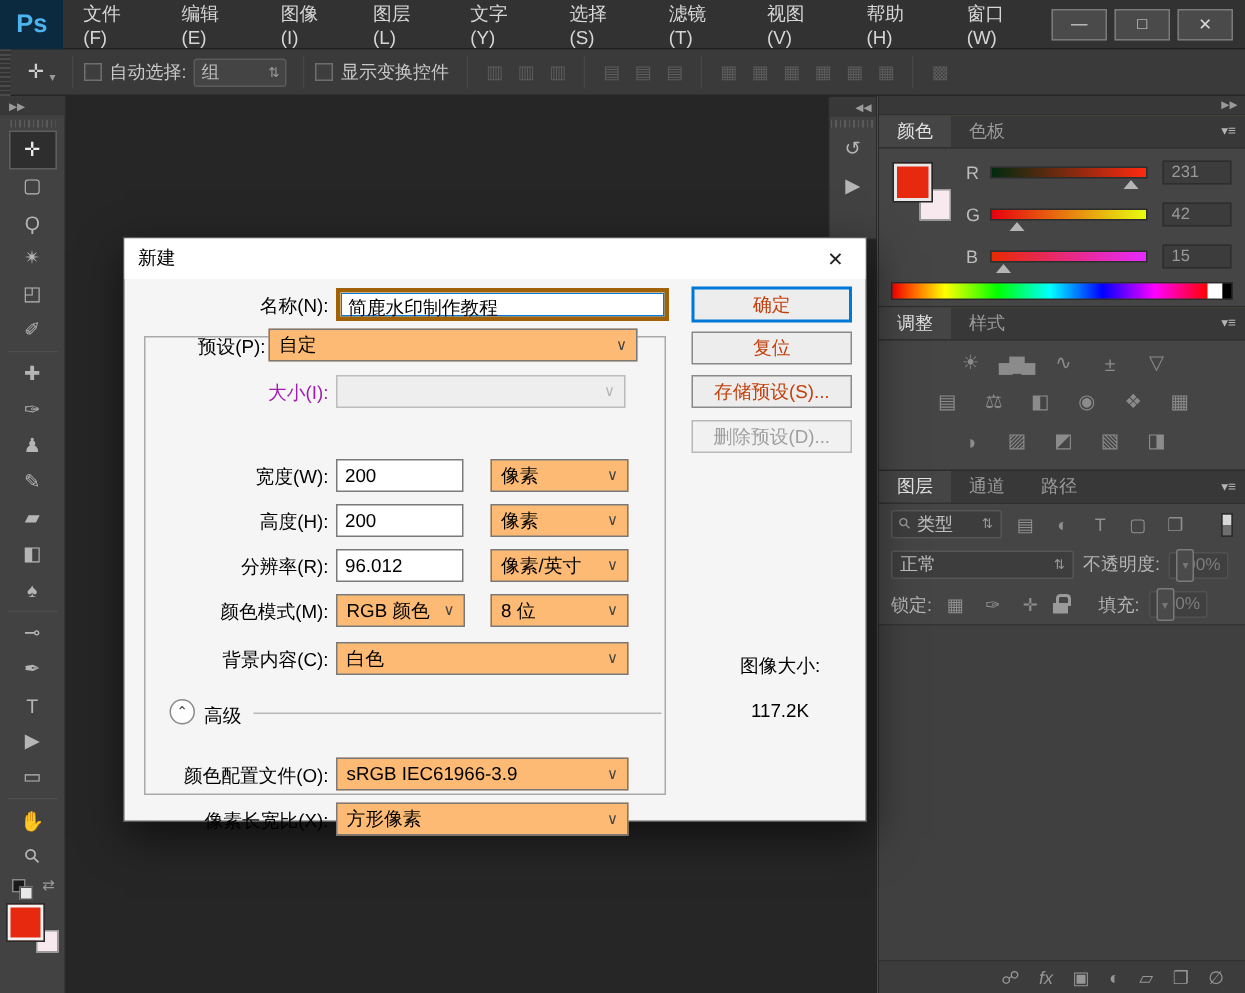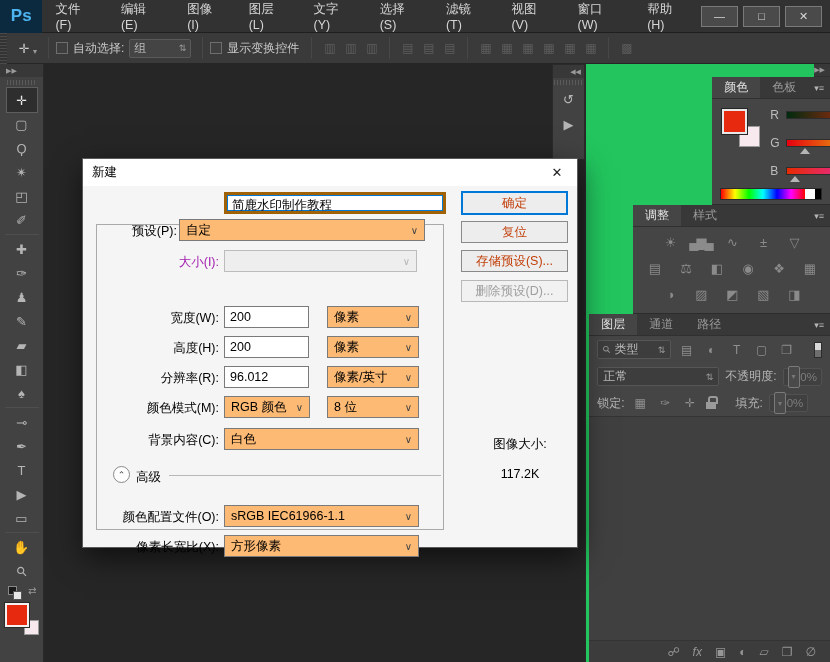--- a/index.html
+++ b/index.html
@@ -43,21 +43,21 @@
 
   
   .canvas { position:absolute; top:64px; left:44px; width:541px; height:598px; background:#262626; }
 
   
   .mini-dock { position:absolute; top:64px; left:552px; width:33px; height:96px; background:#424242; border:1px solid #2a2a2a; }
   .mini-dock-head { height:13px; background:#383838; color:#9a9a9a; font-size:7px; display:flex; align-items:center; justify-content:flex-end; padding-right:3px; }
   .mini-btn { width:24px; height:22px; margin:3px auto; display:flex; align-items:center; justify-content:center; color:#b5b5b5; font-size:13px; }
 
   
-  .dock-right { position:absolute; top:64px; left:585px; width:245px; height:598px; background:#22c55e; border-left:1px solid #2a2a2a; display:flex; flex-direction:column;align-items:flex-end; }
+  .dock-right { position:absolute; top:64px; left:585px; width:245px; height:598px; background:#eab308; border-left:1px solid #2a2a2a; display:flex; flex-direction:column; }
   .dock-right-head { height:13px; background:#383838; color:#9a9a9a; font-size:7px; display:flex; align-items:center; justify-content:flex-end; padding-right:5px; border-bottom:1px solid #303030; }
   .tabs { height:22px; background:#383838; display:flex; align-items:stretch; border-bottom:1px solid #303030; }
   .tab { padding:0 12px; display:flex; align-items:center; color:#9a9a9a; font-size:12px; }
   .tab.active { background:#454545; color:#e2e2e2; }
   .panel-menu { margin-left:auto; color:#b5b5b5; font-size:9px; padding:0 6px; display:flex; align-items:center; gap:1px; }
   .panel { border-bottom:1px solid #2c2c2c; background:#454545; }
 
   
   .color-body { position:relative; height:105px; }
   .cp-fg { position:absolute; left:10px; top:10px; width:25px; height:25px; background:#e72a0f; border:2px solid #e8e8e8; outline:1px solid #262626; z-index:2; }
@@ -124,22 +124,22 @@
 <div class="menubar">
   <div class="ps-logo">Ps</div>
   <div class="menu-item">文件(F)</div>
   <div class="menu-item">编辑(E)</div>
   <div class="menu-item">图像(I)</div>
   <div class="menu-item">图层(L)</div>
   <div class="menu-item">文字(Y)</div>
   <div class="menu-item">选择(S)</div>
   <div class="menu-item">滤镜(T)</div>
   <div class="menu-item">视图(V)</div>
+  <div class="menu-item">帮助(H)</div>
   <div class="menu-item">窗口(W)</div>
-  <div class="menu-item">帮助(H)</div>
   <div class="win-controls">
     <div class="win-btn">—</div>
     <div class="win-btn">□</div>
     <div class="win-btn">✕</div>
   </div>
 </div>
 
 <div class="optionsbar">
   <div class="grip-v"></div>
   <div class="ob-tool">✛</div>
@@ -352,20 +352,21 @@
 
 <div class="dialog">
   <div class="dlg-title">
     <span>新建</span>
     <span class="dlg-close">✕</span>
   </div>
   <div class="dlg-body">
 
     <div class="group-frame"></div>
 
+    <span class="dlg-label" style="top:10px; left:4px;">名称(N):</span>
     <div class="din focused" style="top:6px; left:141px; width:222px; line-height:20px;">简鹿水印制作教程</div>
 
     <span class="dlg-label" style="top:37px; left:-38px;">预设(P):</span>
     <div class="dd" style="top:33px; left:96px; width:246px;">
       <span>自定</span>
       <span class="chev">∨</span>
     </div>
 
     <span class="dlg-label dis" style="top:68px; left:4px;">大小(I):</span>
     <div class="dd dis" style="top:64px; left:141px; width:193px;">
@@ -409,21 +410,21 @@
       <span>白色</span>
       <span class="chev">∨</span>
     </div>
 
     <div class="adv-toggle" style="top:280px; left:30px;">⌃</div>
     <span style="position:absolute; top:283px; left:53px;">高级</span>
     <span class="adv-line" style="top:289px; left:86px; width:272px;"></span>
 
     <span class="dlg-label" style="top:323px; left:4px;">颜色配置文件(O):</span>
     <div class="dd" style="top:319px; left:141px; width:195px;">
-      <span>sRGB IEC61966-1.1</span>
+      <span>sRGB IEC61966-3.9</span>
       <span class="chev">∨</span>
     </div>
 
     <span class="dlg-label" style="top:353px; left:4px;">像素长宽比(X):</span>
     <div class="dd" style="top:349px; left:141px; width:195px;">
       <span>方形像素</span>
       <span class="chev">∨</span>
     </div>
 
     <div class="dlg-btn default" style="top:5px;">确定</div>

